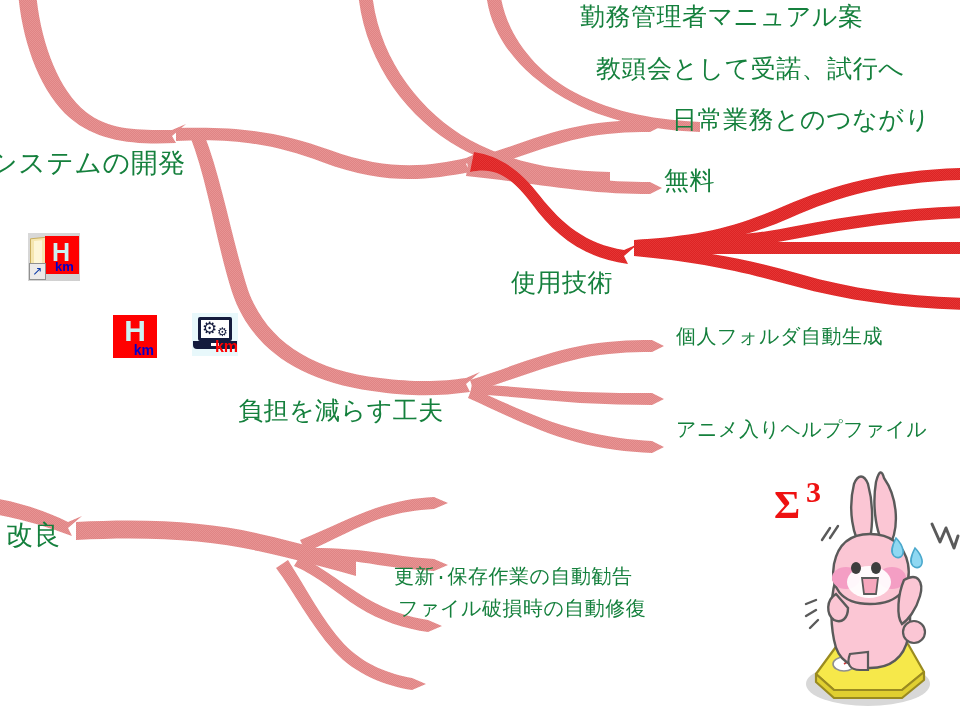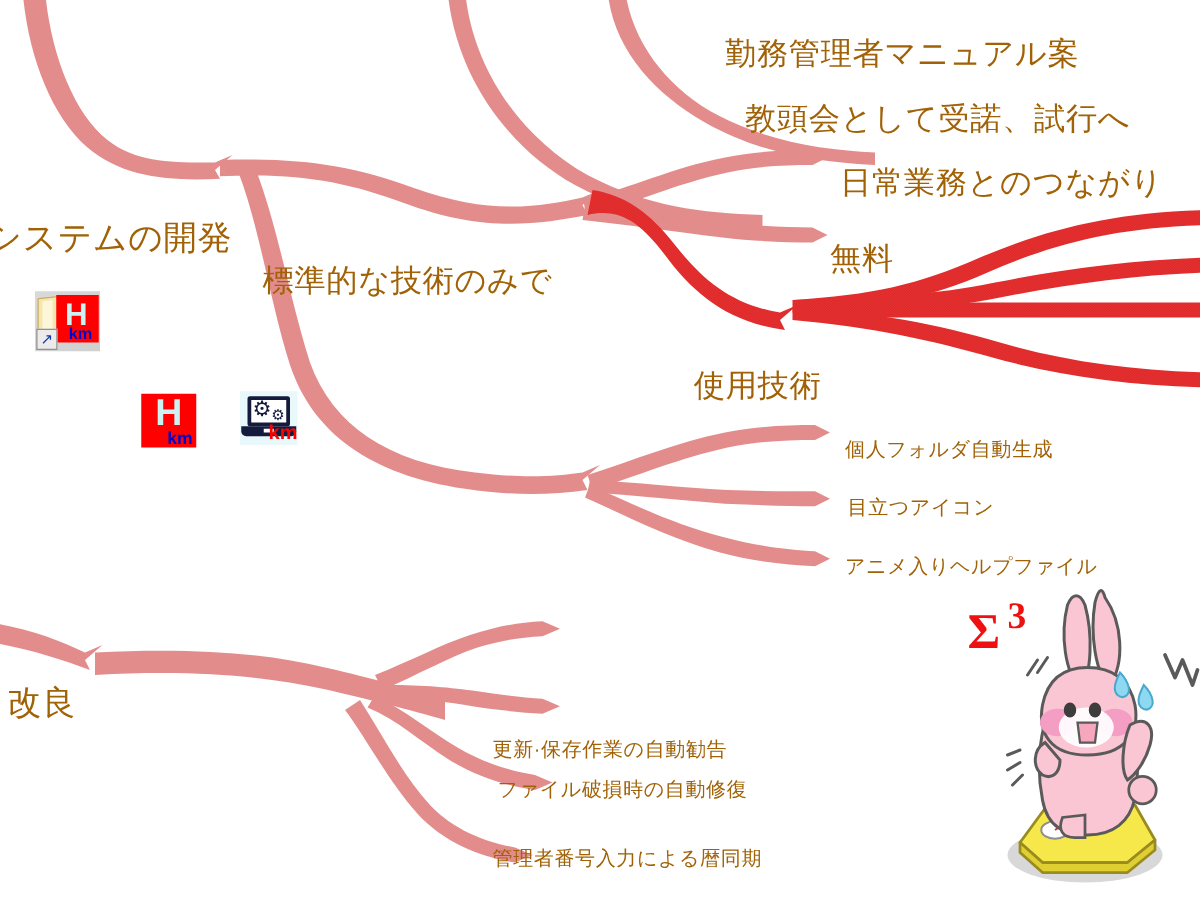--- a/index.html
+++ b/index.html
@@ -17,29 +17,28 @@
     font-family: "Liberation Serif", "DejaVu Serif", serif;
   }
   #branch-layer {
     position: absolute;
     left: 0; top: 0;
     width: 960px; height: 720px;
   }
   .node-label {
     position: absolute;
     white-space: nowrap;
-    color: #a16207;
-    font-family: Liberation Sans, sans-serif;
+    color: #15803d;
+    font-family: Liberation Mono, monospace;
     line-height: 1;
     letter-spacing: 0.5px;
-    margin-top: 25px;
   }
   .lvl1 { font-size: 27px; }
   .lvl2 { font-size: 25px; }
-  .lvl3 { font-size: 16px; text-align: center; }
+  .lvl3 { font-size: 20px; text-align: center; }
 
   
   .icon-box { position: absolute; }
 
   .ico-folder {
     width: 52px; height: 48px;
     background: linear-gradient(135deg,#d9d9d9 0%,#cfcfcf 100%);
     position: relative;
     overflow: hidden;
   }
@@ -238,47 +237,45 @@
       <path d="M 636,252 C 706,250 750,248 800,238 C 856,227 906,220 964,218
                L 964,206 C 904,208 852,215 796,226 C 748,236 704,238 636,240 Z" fill="url(#ditherDark)"></path>
       <path d="M 636,254 C 720,254 800,254 964,254 L 964,242 C 800,242 720,242 636,242 Z" fill="url(#ditherDark)"></path>
       <path d="M 634,256 C 700,262 744,272 794,286 C 848,301 902,308 964,310
                L 964,298 C 904,296 852,289 800,274 C 748,259 702,250 634,246 Z" fill="url(#ditherDark)"></path>
     </g>
   </svg>
 
   <div class="node-label lvl1" style="left:-10px; top:152px;">システムの開発</div>
 
-  <div class="node-label lvl2" style="left:210px; top:188px;">標準的な技術のみで</div>
-
-  <div class="node-label lvl2" style="left:555px; top:272px;">使用技術</div>
-
+
+  <div class="node-label lvl2" style="left:511px; top:272px;">使用技術</div>
+
+  <div class="node-label lvl2" style="left:238px; top:400px;">負担を減らす工夫</div>
 
   <div class="node-label lvl1" style="left:6px; top:524px;">改良</div>
 
   <div class="node-label lvl2" style="left:580px; top:6px;">勤務管理者マニュアル案</div>
 
   <div class="node-label lvl2" style="left:596px; top:58px;">教頭会として受諾、試行へ</div>
 
   <div class="node-label lvl2" style="left:672px; top:109px;">日常業務とのつながり</div>
 
   <div class="node-label lvl2" style="left:664px; top:170px;text-align:right;">無料</div>
 
   <div class="node-label lvl3" style="left:676px; top:328px;">個人フォルダ自動生成</div>
 
-  <div class="node-label lvl3" style="left:678px; top:374px;">目立つアイコン</div>
 
   <div class="node-label lvl3" style="left:676px; top:421px;">アニメ入りヘルプファイル</div>
 
 
   <div class="node-label lvl3" style="left:394px; top:568px;">更新·保存作業の自動勧告</div>
 
   <div class="node-label lvl3" style="left:398px; top:600px;">ファイル破損時の自動修復</div>
 
-  <div class="node-label lvl3" style="left:394px; top:655px;">管理者番号入力による暦同期</div>
 
   <div class="icon-box" style="left:28px; top:233px;">
     <div class="ico-folder">
       <div class="folder"></div>
       <div class="redsq"></div>
       <div class="hglyph">H</div>
       <div class="km">km</div>
       <div class="shortcut">↗</div>
     </div>
   </div>

